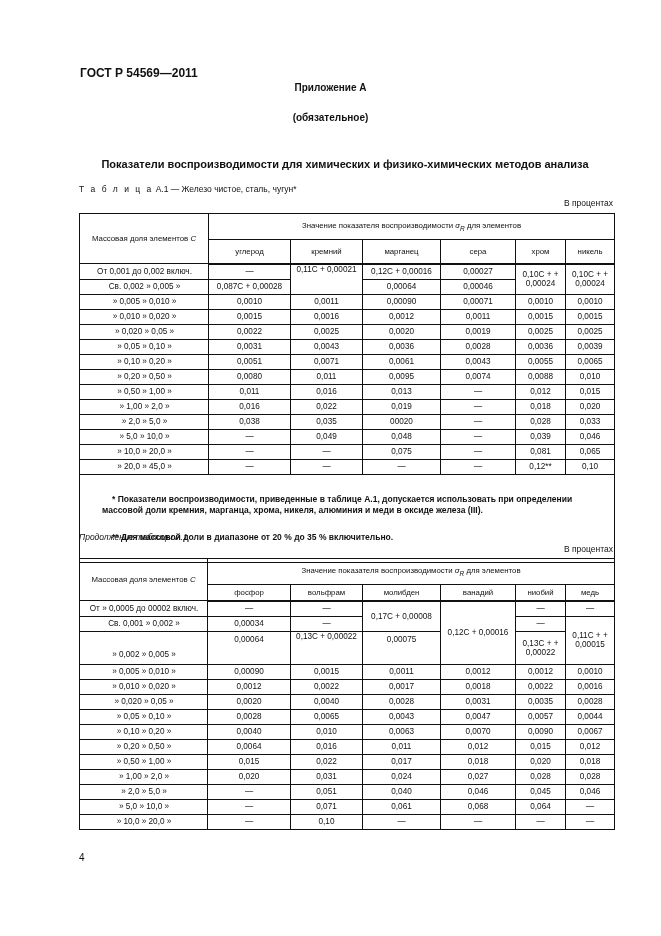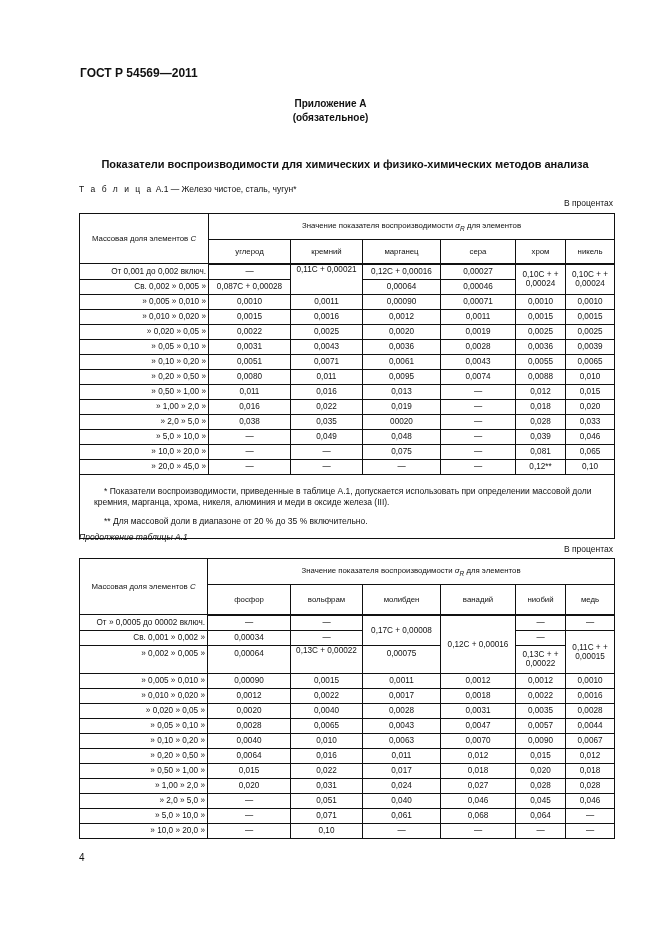--- a/index.html
+++ b/index.html
@@ -7,34 +7,34 @@
   .abs { position:absolute; }
   .doc-id { left:80px; top:66px; font-weight:bold; font-size:12px; }
   .annex { left:0; width:661px; text-align:center; font-weight:bold; font-size:10px; }
   .section-title { left:0; width:690px; text-align:center; font-weight:bold; font-size:11px; top:158px; }
   .tcap { left:79px; font-size:8.5px; }
   .tcap .spaced { letter-spacing:2px; }
   .units { right:48px; font-size:8.5px; }
   .italic { font-style:italic; }
   table.t { position:absolute; left:79px; width:535px; border-collapse:collapse; font-size:8.2px; table-layout:fixed; }
   table.t td, table.t th { border:1px solid #111; padding:0 2px; text-align:center; font-weight:normal; white-space:nowrap; height:14px; line-height:9px; }
-  table.t td.rng { text-align:right; padding-left:3px; }
+  table.t td.rng { text-align:center; padding-left:3px; }
   table.t th { font-size:7.8px; }
   table.t thead tr:last-child th { border-bottom:2px solid #111; }
   table.t td.note { text-align:left; white-space:normal; font-size:8.5px; line-height:11px; padding:3px 4px 3px 6px; }
-  .note p { margin:8px; }
+  .note p { margin:16px;font-weight:bold; }
   .note p.ind { text-indent:10px; }
   .page-num { left:79px; top:852px; font-size:10px; }
   i.c { font-style:italic; }
 </style>
 </head>
 <body>
 
 <div class="abs doc-id">ГОСТ Р 54569—2011</div>
-<div class="abs annex" style="top:98px">Приложение А</div>
+<div class="abs annex" style="top:82px">Приложение А</div>
 <div class="abs annex" style="top:112px">(обязательное)</div>
 <div class="abs section-title">Показатели воспроизводимости для химических и физико-химических методов анализа</div>
 
 <div class="abs tcap" style="top:184px"><span class="spaced">Т а б л и ц а</span><span> А.1 — Железо чистое, сталь, чугун*</span></div>
 <div class="abs units" style="top:198px">В процентах</div>
 
 <table class="t" style="top:213px">
   <colgroup>
       <col style="width:129px">
       <col style="width:82px">
@@ -202,21 +202,21 @@
       <col style="width:78px">
       <col style="width:75px">
       <col style="width:50px">
       <col style="width:49px">
     </colgroup>
   <thead>
     <tr style="height:26px">
       <th rowspan="2"><span>Массовая доля элементов </span><i class="c">C</i></th>
       <th colspan="6">Значение показателя воспроизводимости <i>σ<sub>R</sub></i> для элементов</th>
     </tr>
-    <tr style="height:30px">
+    <tr style="height:16px">
       <th>фосфор</th>
       <th>вольфрам</th>
       <th>молибден</th>
       <th>ванадий</th>
       <th>ниобий</th>
       <th>медь</th>
     </tr>
   </thead>
   <tbody>
     <tr style="height:14px">
@@ -229,21 +229,21 @@
       <td>—</td>
     </tr>
     <tr style="height:14px">
       <td class="rng">Св.  0,001    » 0,002      »</td>
       <td>0,00034</td>
       <td>—</td>
       <td>—</td>
       <td rowspan="2" style="white-space:normal">0,11C + + 0,00015</td>
     </tr>
     <tr style="height:28px">
-      <td class="rng" style="vertical-align:top;padding-top:3px">»   0,002     »  0,005     »</td>
+      <td class="rng" style="vertical-align:top;padding-top:18px">»   0,002     »  0,005     »</td>
       <td style="vertical-align:top;padding-top:3px">0,00064</td>
       <td style="vertical-align:top;padding-top:0">0,13C + 0,00022</td>
       <td style="vertical-align:top;padding-top:3px">0,00075</td>
       <td style="white-space:normal">0,13C + + 0,00022</td>
     </tr>
     <tr>
         <td class="rng">»   0,005     »  0,010     »</td>
         <td>0,00090</td>
         <td>0,0015</td>
         <td>0,0011</td>

